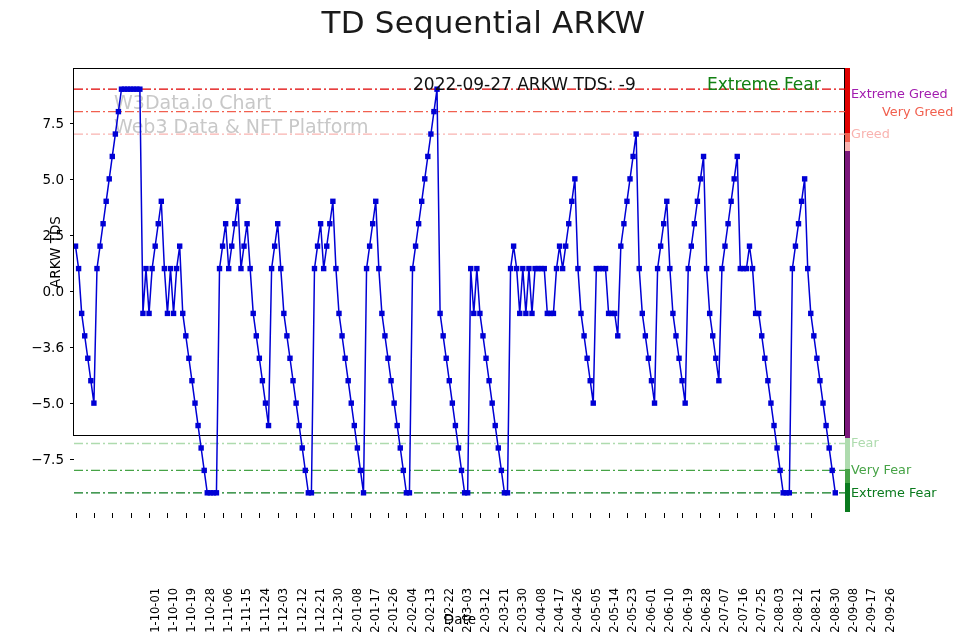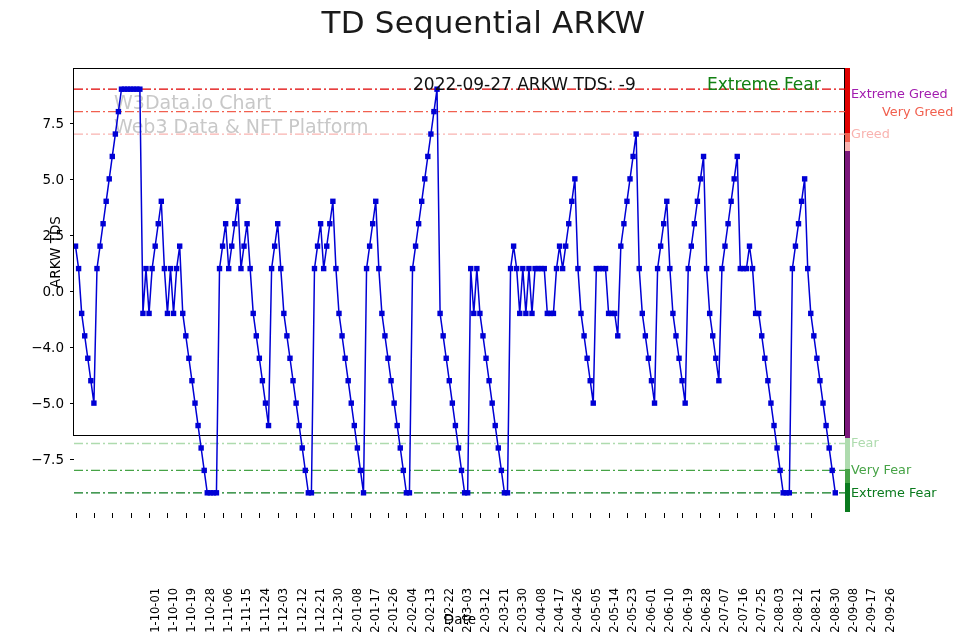--- a/index.html
+++ b/index.html
@@ -331,21 +331,21 @@
 
     <div id="yticks">
         <div class="ytick" style="top: 53.8182px;">7.5</div>
         <div class="ytickmark" style="top: 53.8182px;"></div>
         <div class="ytick" style="top: 109.879px;">5.0</div>
         <div class="ytickmark" style="top: 109.879px;"></div>
         <div class="ytick" style="top: 165.939px;">2.5</div>
         <div class="ytickmark" style="top: 165.939px;"></div>
         <div class="ytick" style="top: 222px; text-align: center;">0.0</div>
         <div class="ytickmark" style="top: 222px;"></div>
-        <div class="ytick" style="top: 278.061px;">−4.0</div>
+        <div class="ytick" style="top: 278.061px;">−3.6</div>
         <div class="ytickmark" style="top: 278.061px;"></div>
         <div class="ytick" style="top: 334.121px;">−5.0</div>
         <div class="ytickmark" style="top: 334.121px;"></div>
         <div class="ytick" style="top: 390.182px;">−7.5</div>
         <div class="ytickmark" style="top: 390.182px;"></div>
       </div>
     <div id="xticks">
         <div class="xtickmark" style="left: 1.53175px;"></div>
         <div class="xtick" style="left: 6.53175px;">2021-10-01</div>
         <div class="xtickmark" style="left: 19.9127px;"></div>

